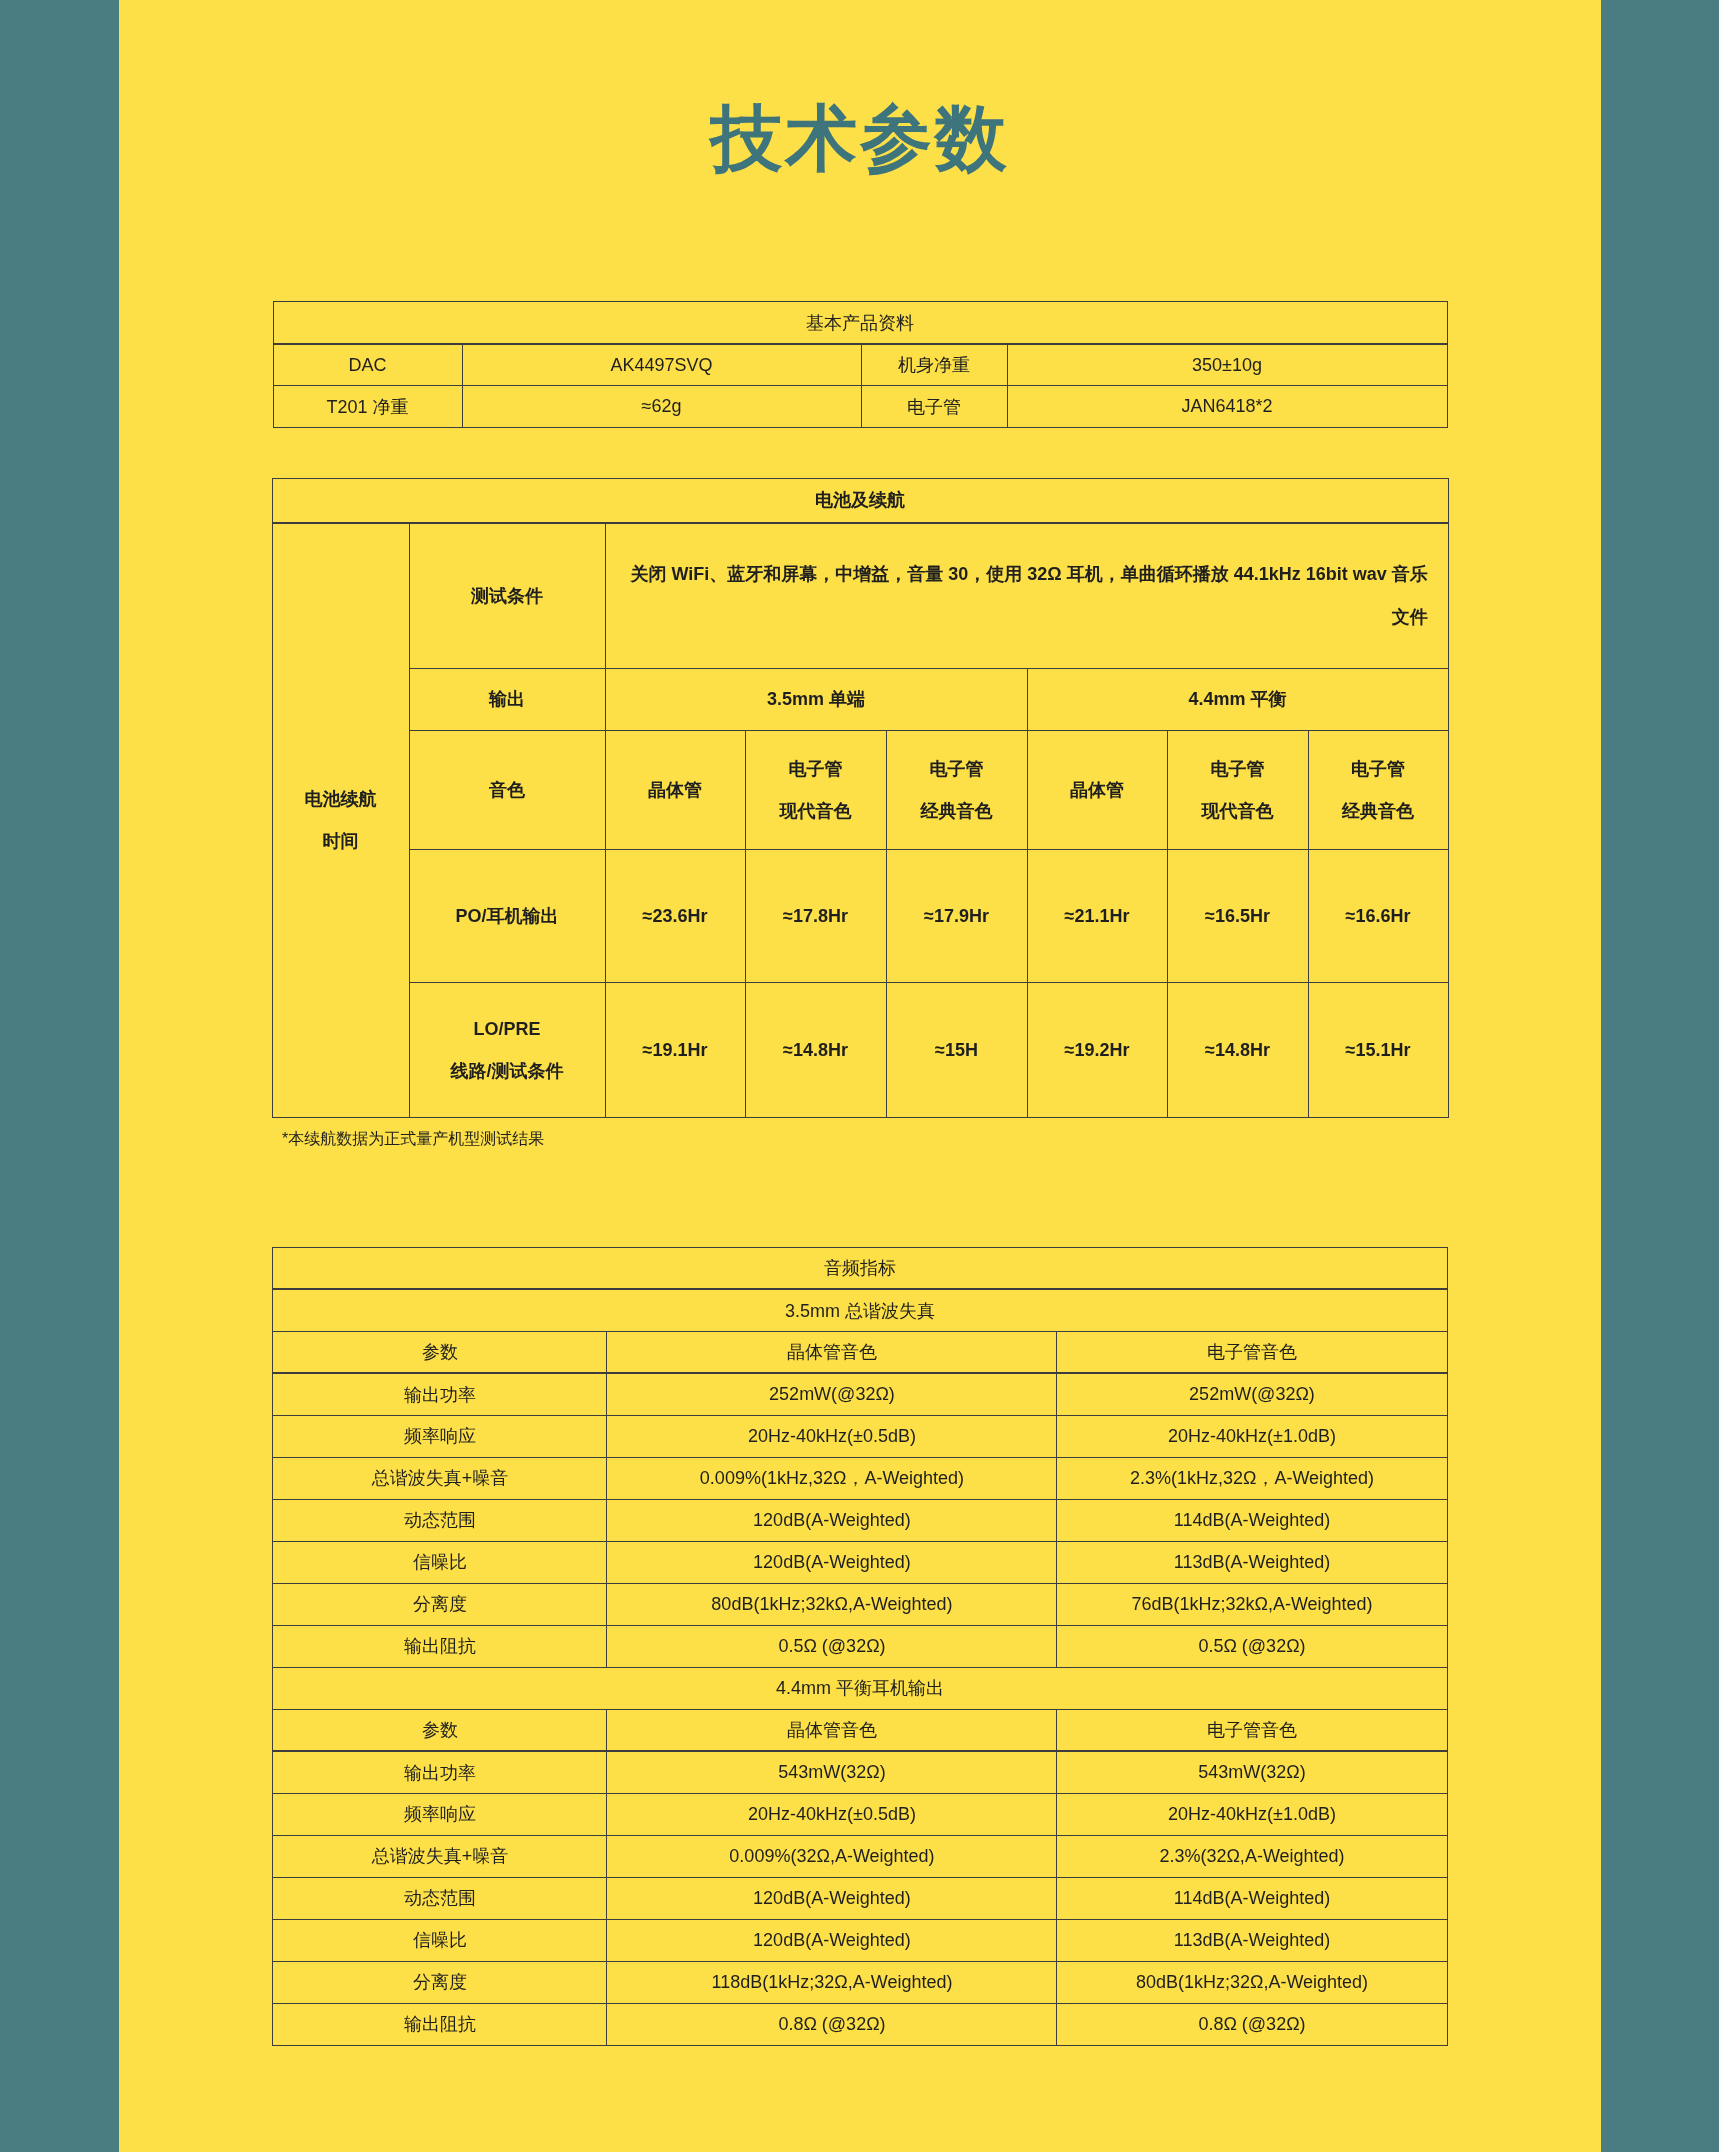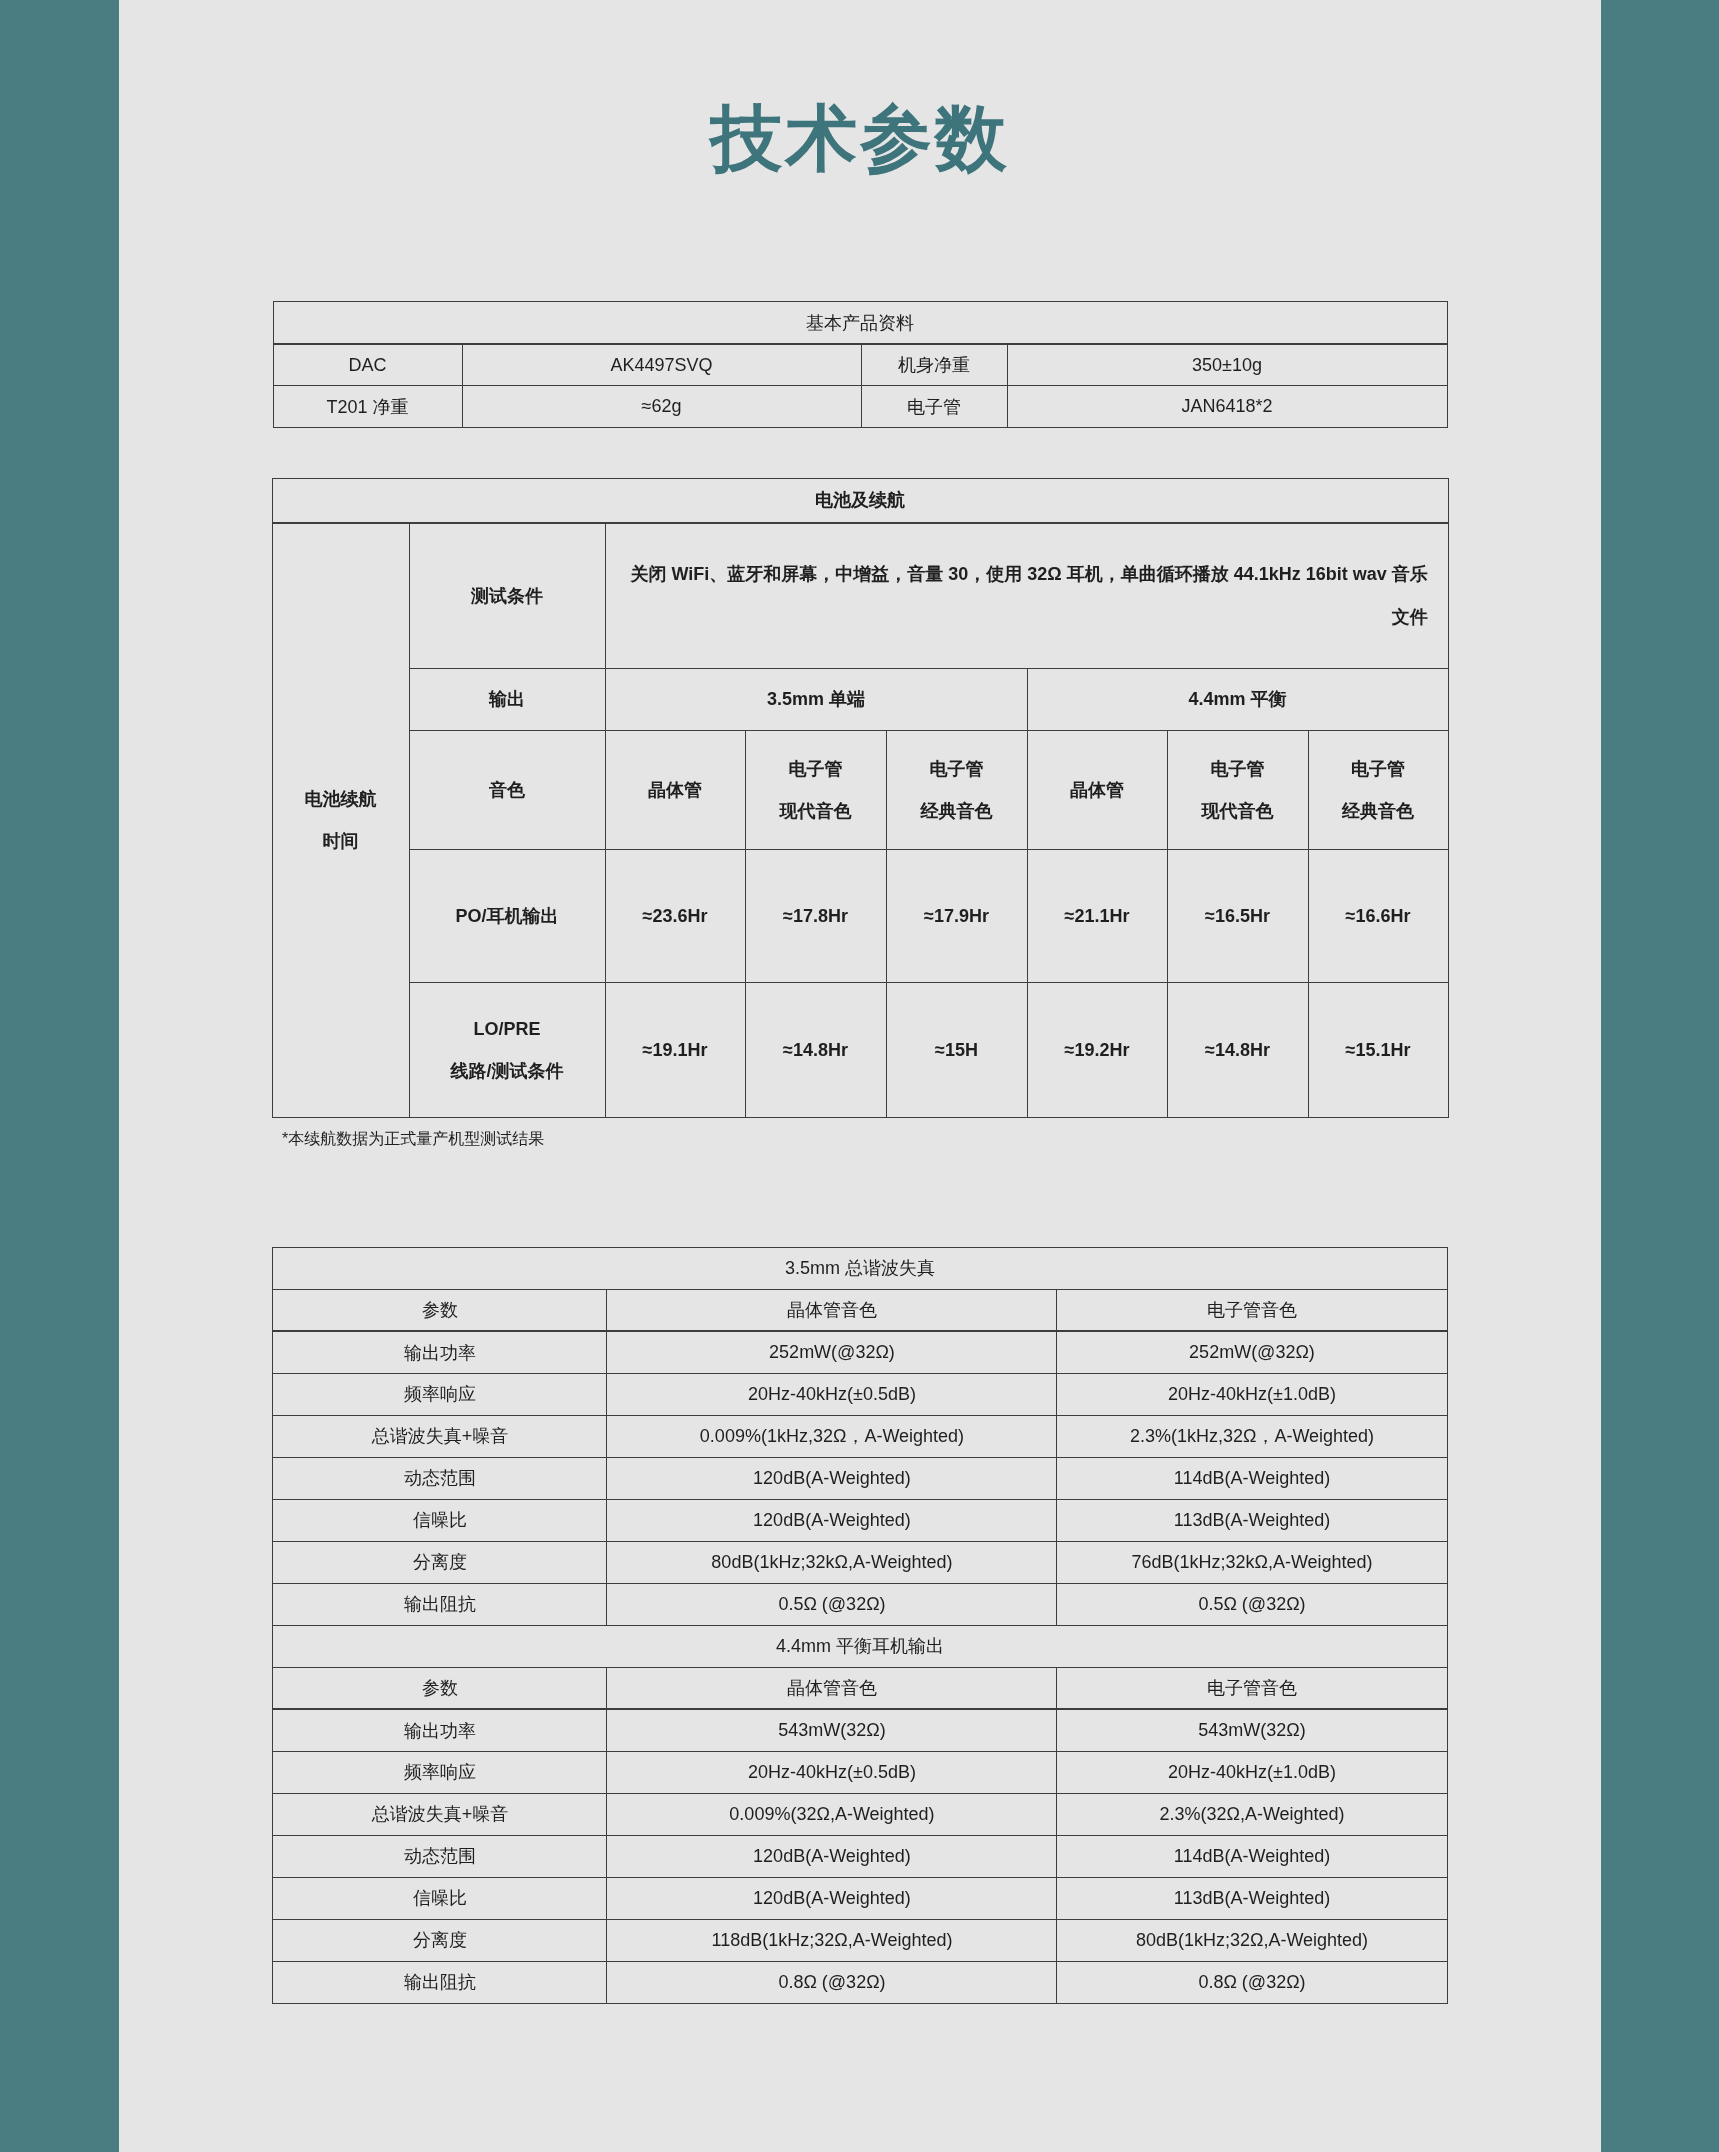--- a/index.html
+++ b/index.html
@@ -1,17 +1,17 @@
 <!DOCTYPE html>
 <html style="font-size:14.3px"><head>
 <meta charset="utf-8">
 <style>
   html,body { margin:0; padding:0; background:#ffffff; }
   body { font-family:"Liberation Sans", sans-serif; color:#1f1f1f; }
-  .page { position:relative; width:1720px; height:2152px; background:#e5e5e5; overflow:hidden; }
+  .page { position:relative; width:1720px; height:2152px; background:#fde047; overflow:hidden; }
   .strip { position:absolute; top:0; width:119px; height:2152px; background:#4A7D82; }
   .strip-left { left:0; }
   .strip-right { right:0; }
   .content { position:absolute; left:0; top:0; width:1720px; }
   .page-title { margin:100px 0 0 0; text-align:center; font-size:72px; line-height:1.06;
                 font-weight:700; letter-spacing:2.7px; color:#3E747B; }
   table { border-collapse:collapse; table-layout:fixed; width:1174px; margin:4px auto;
           border:1.8px solid #3d3d3d; }
   td { border:0.9px solid #3d3d3d; border-top-width:1.8px; border-bottom-width:1.8px;
        text-align:center; vertical-align:middle; font-size:18px; padding:0; overflow:hidden; }
@@ -137,20 +137,23 @@
 
     <div class="footnote">*本续航数据为正式量产机型测试结果</div>
 
     <table class="t3">
       <colgroup>
           <col style="width:334px">
           <col style="width:450px">
           <col style="width:390px">
         </colgroup>
       <tbody>
+          <tr>
+        <td colspan="3" class="th-row">音频指标</td>
+      </tr>
 
       <tr>
         <td colspan="3">3.5mm 总谐波失真</td>
       </tr>
       <tr>
         <td class="th-row">参数</td>
         <td class="th-row">晶体管音色</td>
         <td class="th-row">电子管音色</td>
       </tr>
       <tr>

